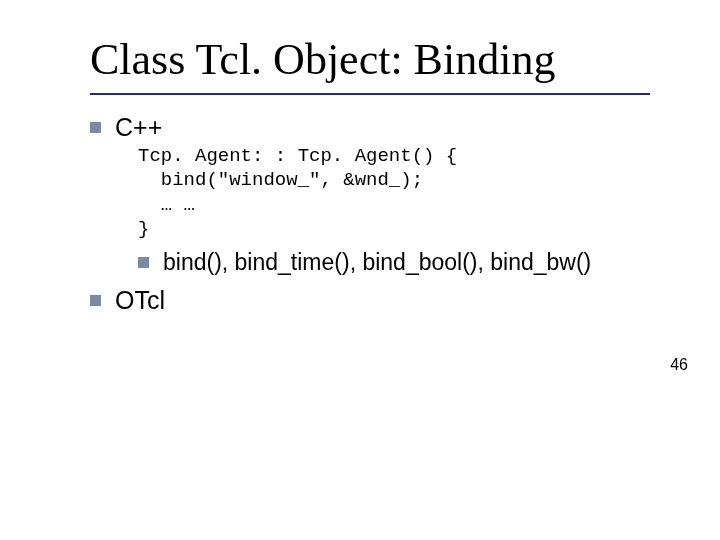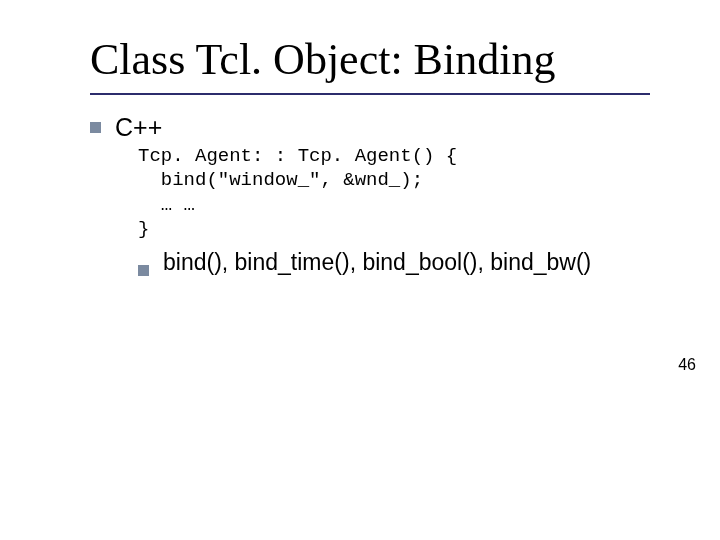--- a/index.html
+++ b/index.html
@@ -35,21 +35,20 @@
   }
   .bullet-row {
     display: flex;
     align-items: center;
     margin: 6px 0 2px 0;
   }
   .bullet-row.sub {
     margin-left: 48px;
     margin-top: 8px;
     margin-bottom: 10px;
-    align-items: flex-end;
   }
   .sq {
     width: 11px;
     height: 11px;
     background: #7b8aa0;
     flex: 0 0 auto;
     margin-right: 14px;
   }
   .label {
     font-family: Verdana, Geneva, sans-serif;
@@ -58,21 +57,21 @@
     font-family: "Courier New", Courier, monospace;
     font-size: 19px;
     white-space: pre;
     margin-left: 48px;
     line-height: 1.28;
   }
   .code .b { font-weight: bold; }
   .sub .label { font-size: 23px; }
   .page-num {
     position: absolute;
-    right: 24px;
+    right: 32px;
     bottom: 14px;
     font-family: Arial, sans-serif;
     font-size: 16px;
     color: #000;
   }
 </style>
 </head>
 <body>
 
 <div class="slide">
@@ -90,18 +89,22 @@
     <div class="code"><span>Tcp. Agent: : Tcp. Agent() {</span>
 <span>  bind("window_", &amp;wnd_);</span>
 <span>  … …</span>
 <span>}</span></div>
 
     <div class="bullet-row sub">
       <div class="sq"></div>
       <span class="label">bind(), bind_time(), bind_bool(), bind_bw()</span>
     </div>
 
+    <div class="bullet-row">
+      <div class="sq"></div>
+      <span class="label">OTcl</span>
+    </div>
 
 
   </div>
 
   <div class="page-num">46</div>
 </div>
 
 </body></html>

